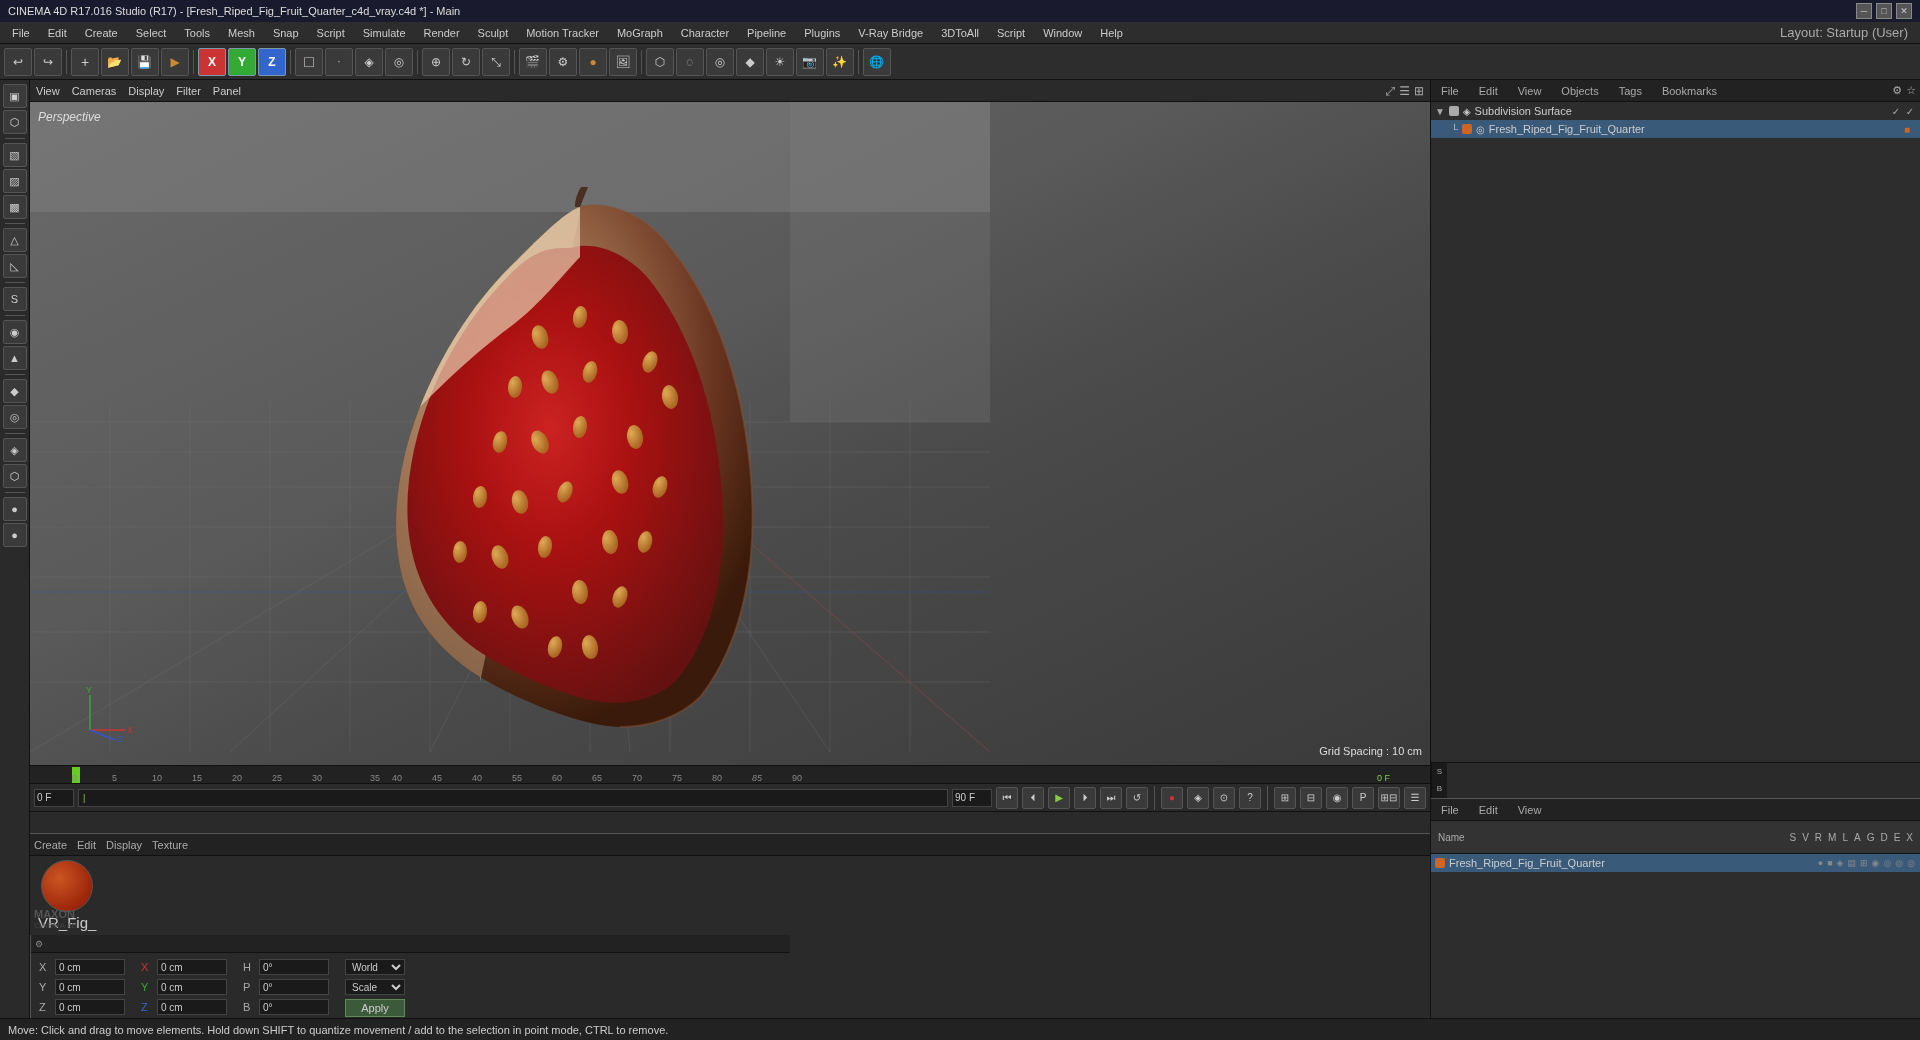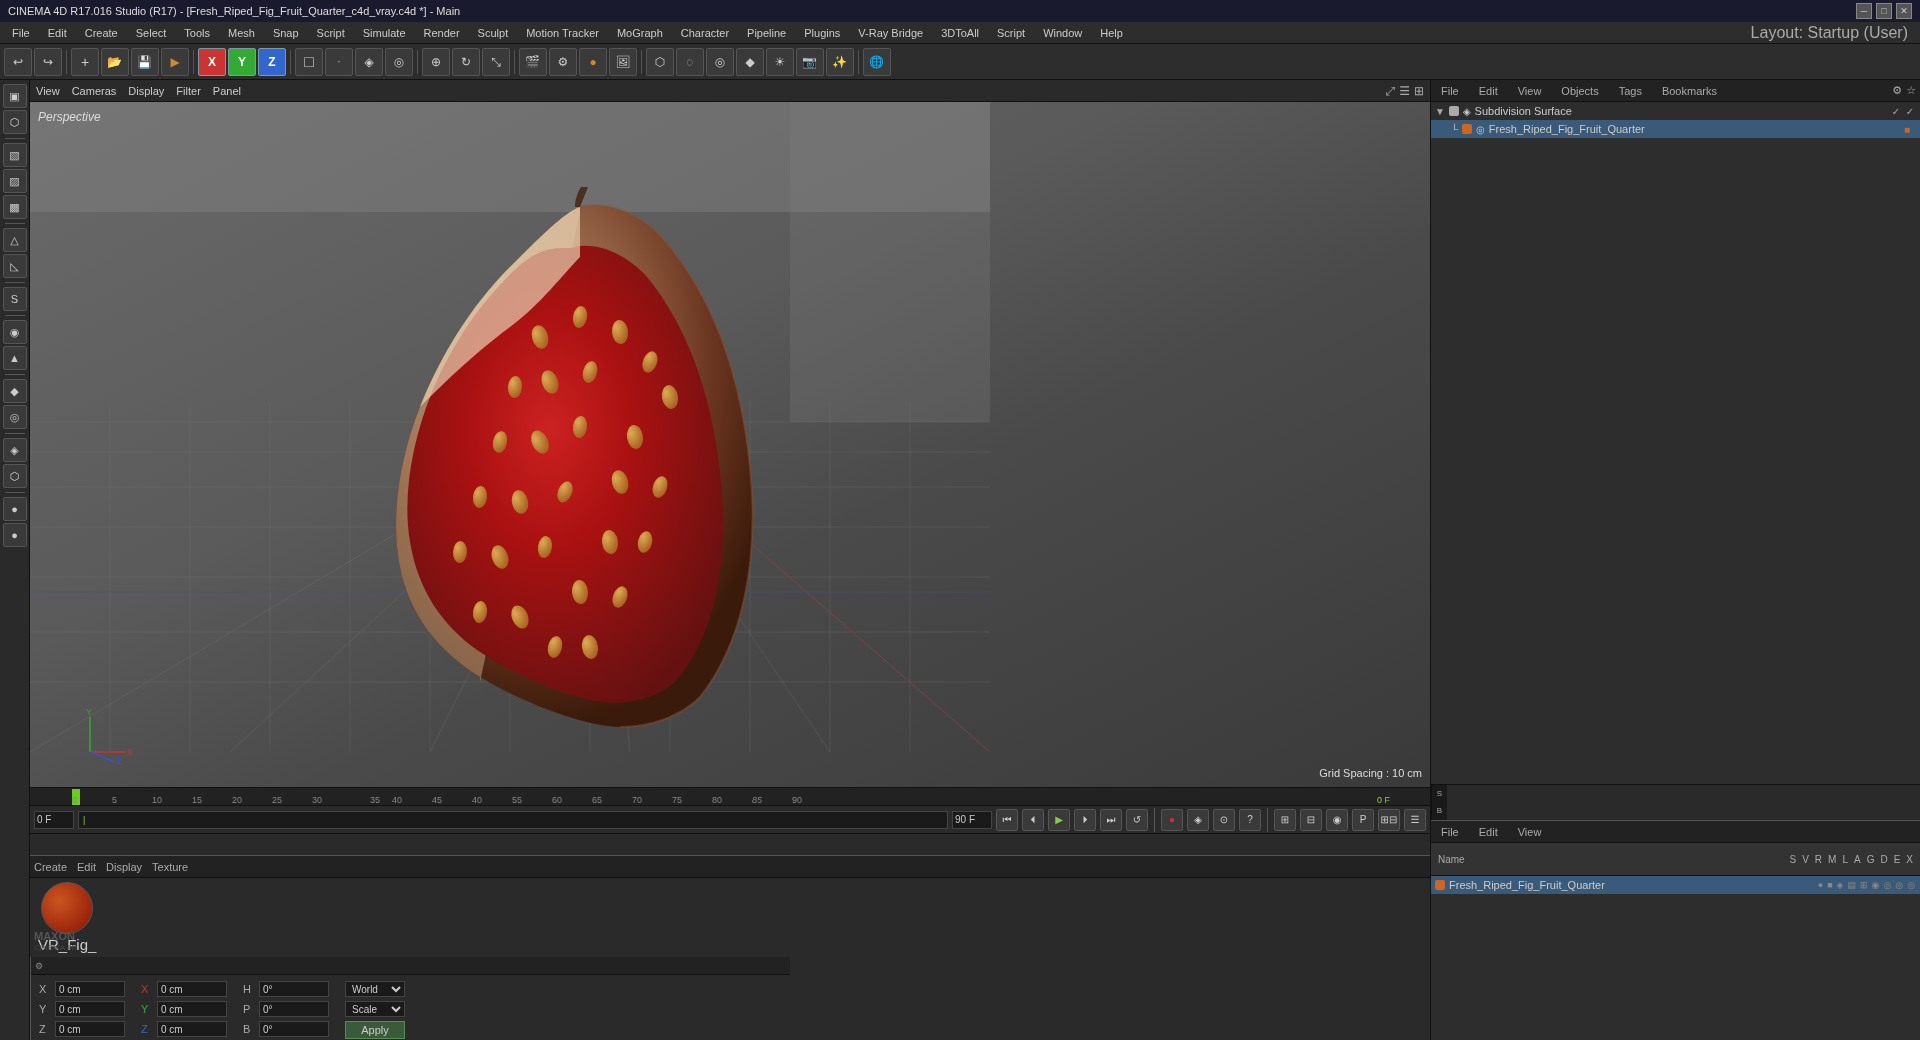--- a/index.html
+++ b/index.html
@@ -56,21 +56,21 @@
       padding: 2px 8px;
       font-size: 11px;
       color: #ccc;
       cursor: pointer;
       white-space: nowrap;
     }
 
     
     #layout-label {
       margin-left: auto;
-      font-size: 16px;
+      font-size: 13px;
       color: #aaa;
       padding-right: 8px;
     }
 
     
     #toolbar {
       height: 36px;
       background: #2d2d2d;
       display: flex;
       align-items: center;
@@ -1048,13 +1048,16 @@
               <span style="font-size:9px; color:#888; margin: 0 1px;">◎</span>
               <span style="font-size:9px; color:#888; margin: 0 1px;">◎</span>
               <span style="font-size:9px; color:#888; margin: 0 1px;">◎</span>
             </div>
           </div>
         </div>
       </div>
     </div>
   </div>
 
+  <div id="status-bar">
+    <span>Move: Click and drag to move elements. Hold down SHIFT to quantize movement / add to the selection in point mode, CTRL to remove.</span>
+  </div>
 </div>
 
 </body></html>

